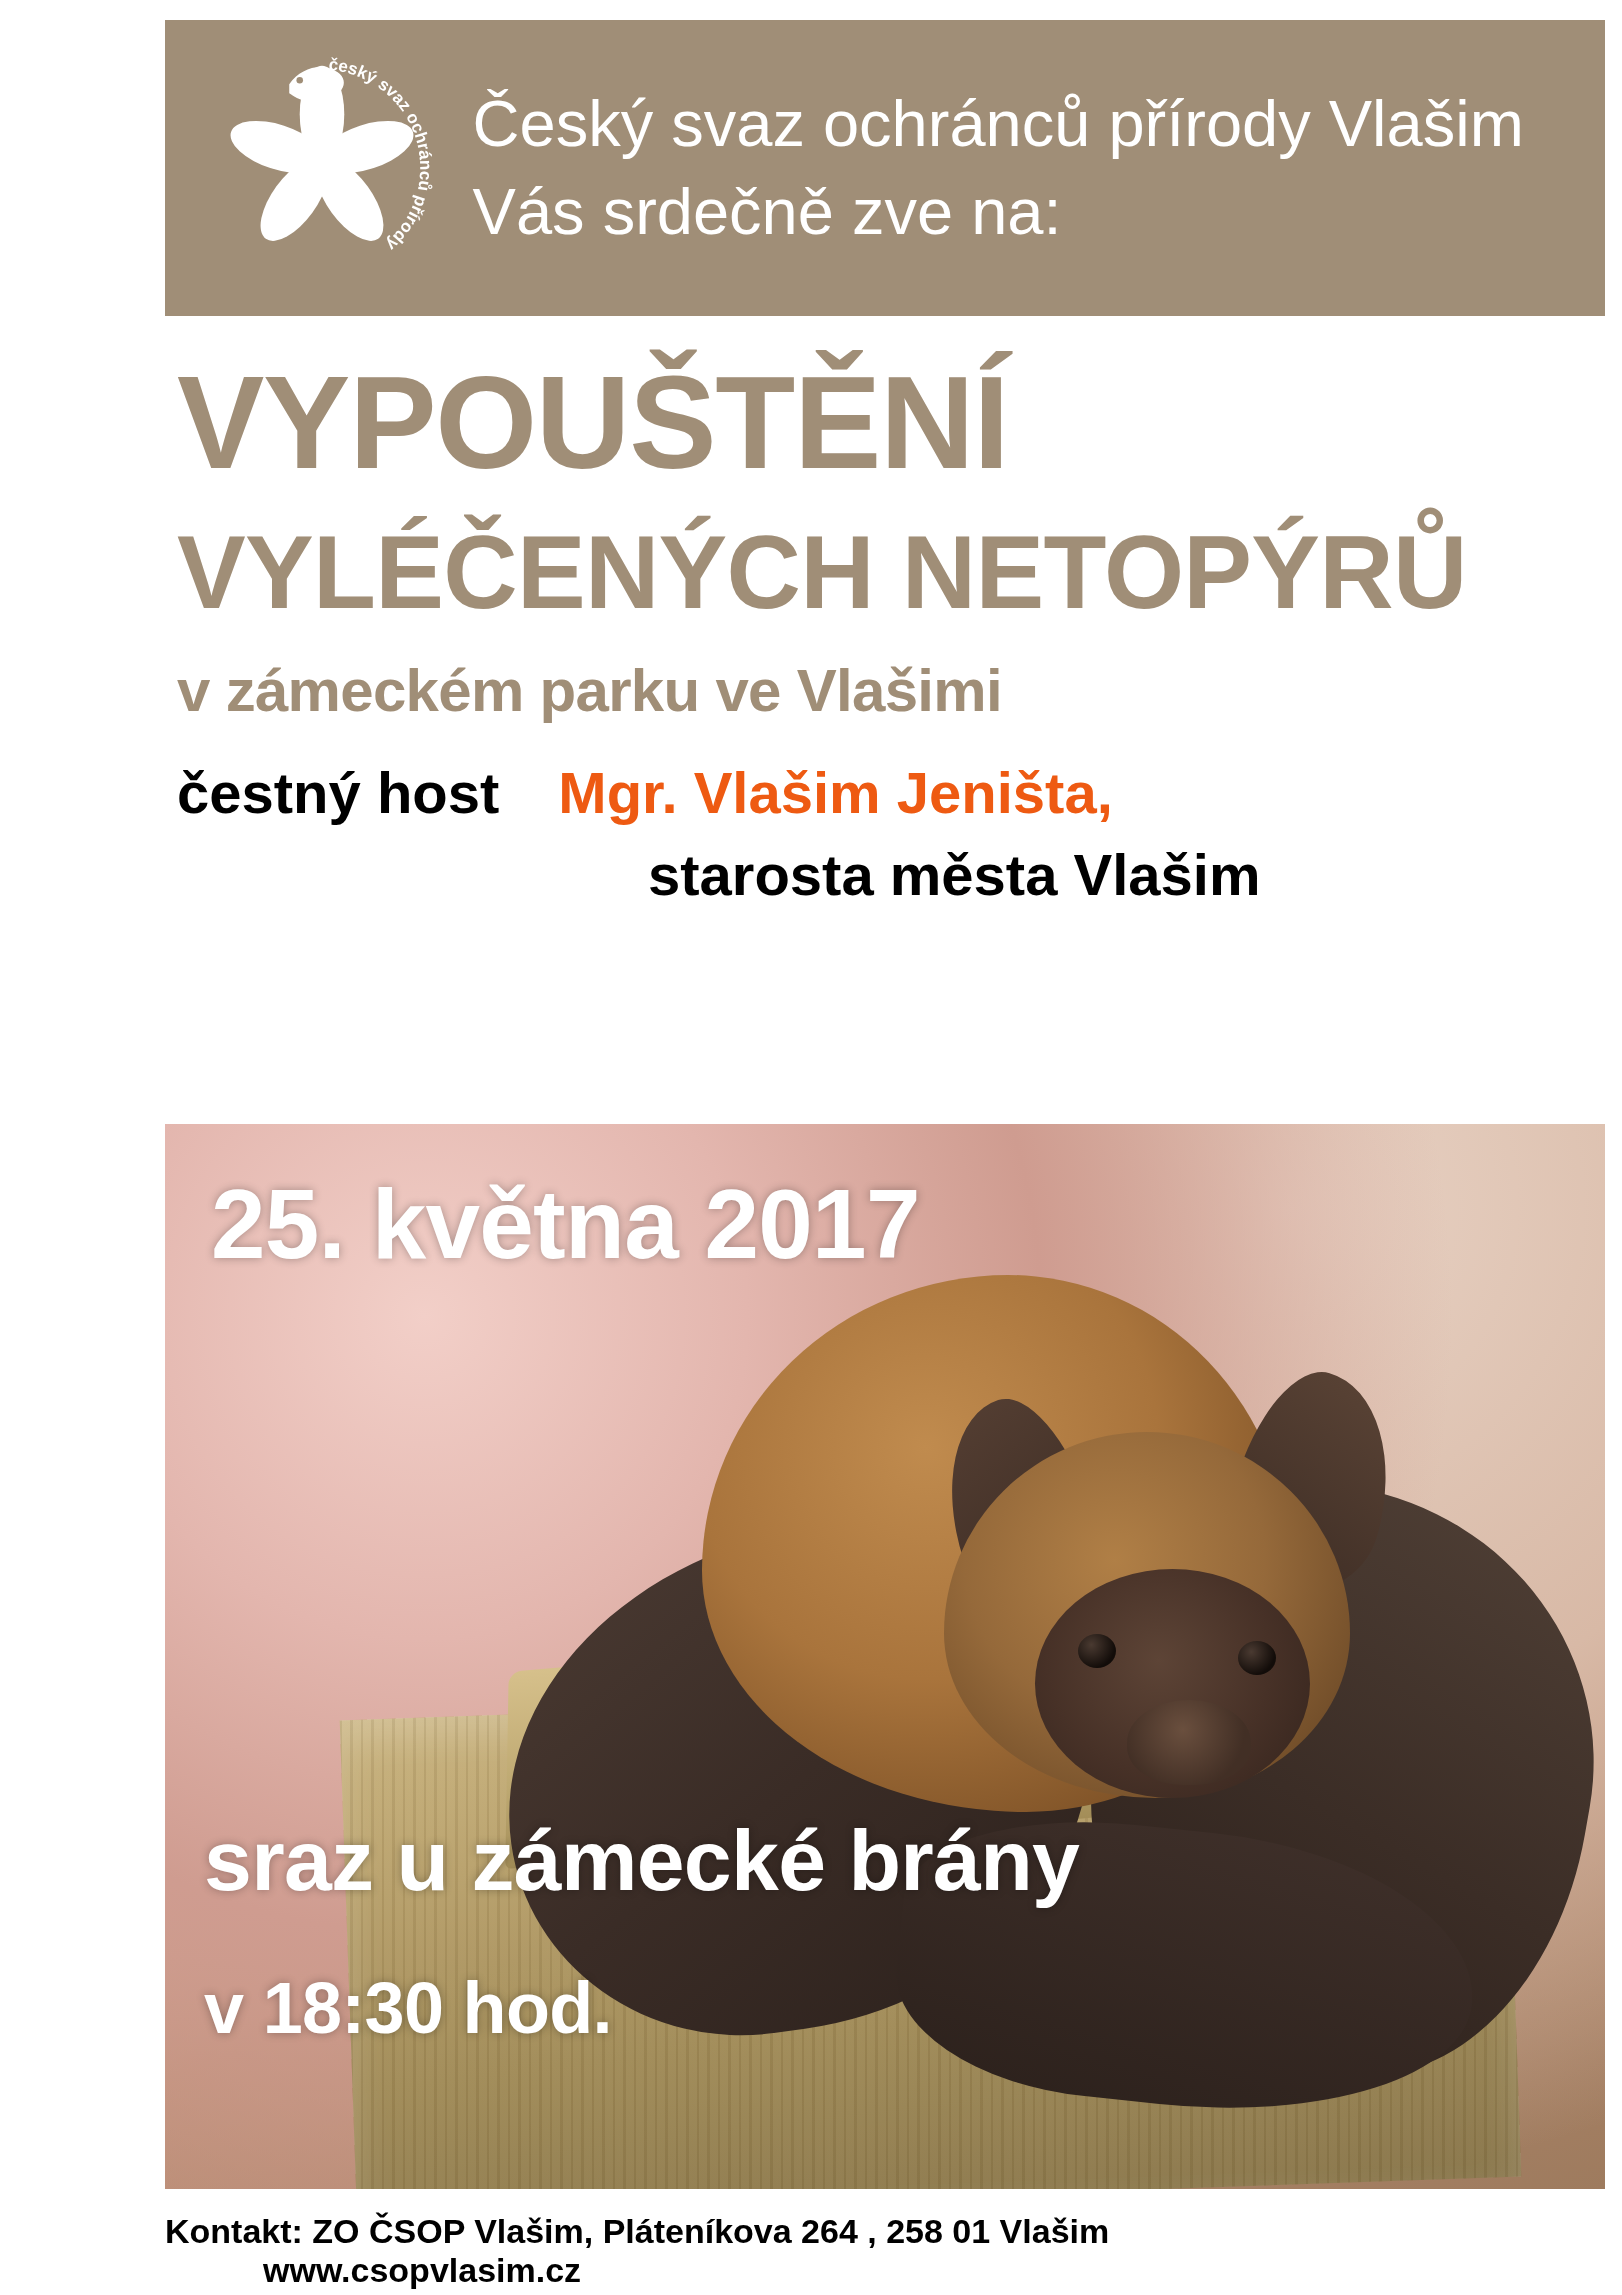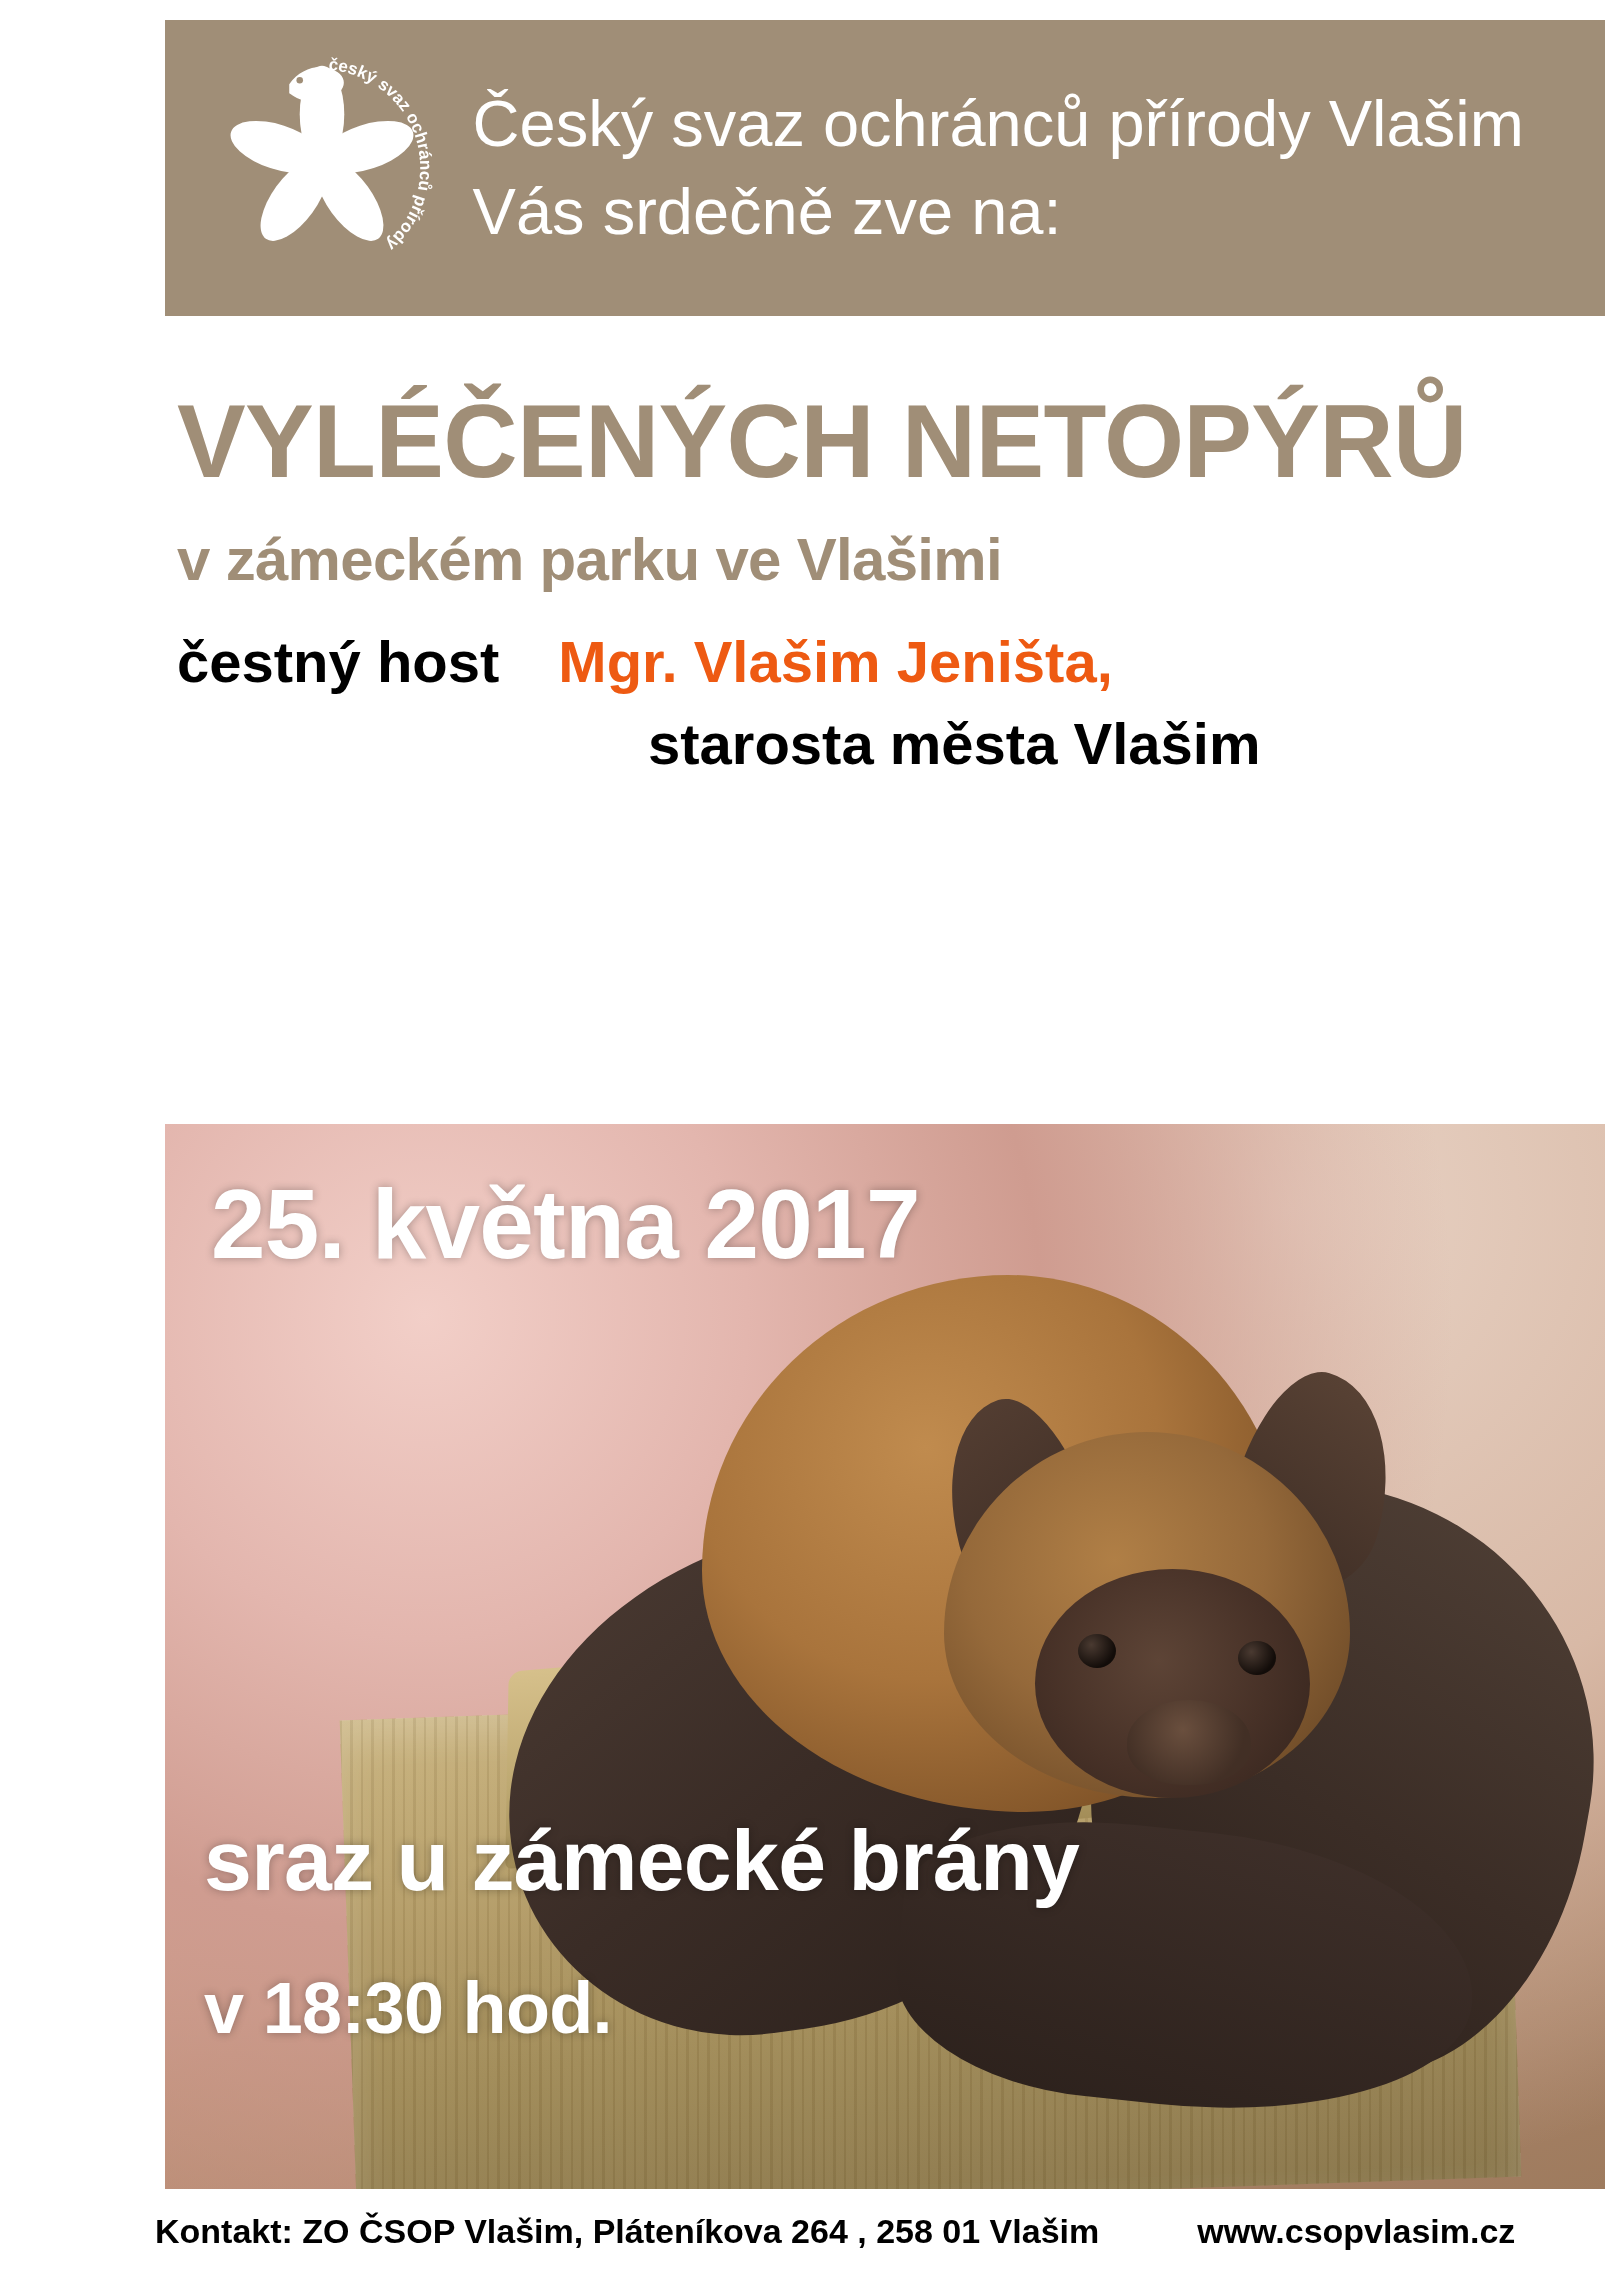--- a/index.html
+++ b/index.html
@@ -250,27 +250,28 @@
   }
   .photo-time {
     left: 39px;
     top: 843px;
     font-size: 72px;
   }
 
   
   .footer {
     position: absolute;
-    left: 155px;
+    left: 165px;
     top: 2212px;
     width: 1440px;
     display: flex;
     align-items: flex-start;
     font-weight: bold;
     color: #000000;
+    flex-direction: column;
   }
   .footer-contact {
     font-size: 34px;
     white-space: nowrap;
   }
   .footer-web {
     font-size: 34px;
     margin-left: 98px;
     white-space: nowrap;
   }
@@ -304,20 +305,21 @@
     </svg>
   </div>
 
   <div class="header-text">
     <div>Český svaz ochránců přírody Vlašim</div>
     <div>Vás srdečně zve na:</div>
   </div>
 </div>
 
 <div class="title-block">
+  <div class="title-line1">VYPOUŠTĚNÍ</div>
   <div class="title-line2">VYLÉČENÝCH NETOPÝRŮ</div>
   <div class="subtitle">v zámeckém parku ve Vlašimi</div>
 
   <div class="guest-row">
     <span class="guest-label">čestný host</span>
     <span class="guest-name">Mgr. Vlašim Jeništa,</span>
   </div>
   <div class="guest-role">starosta města Vlašim</div>
 </div>
 

